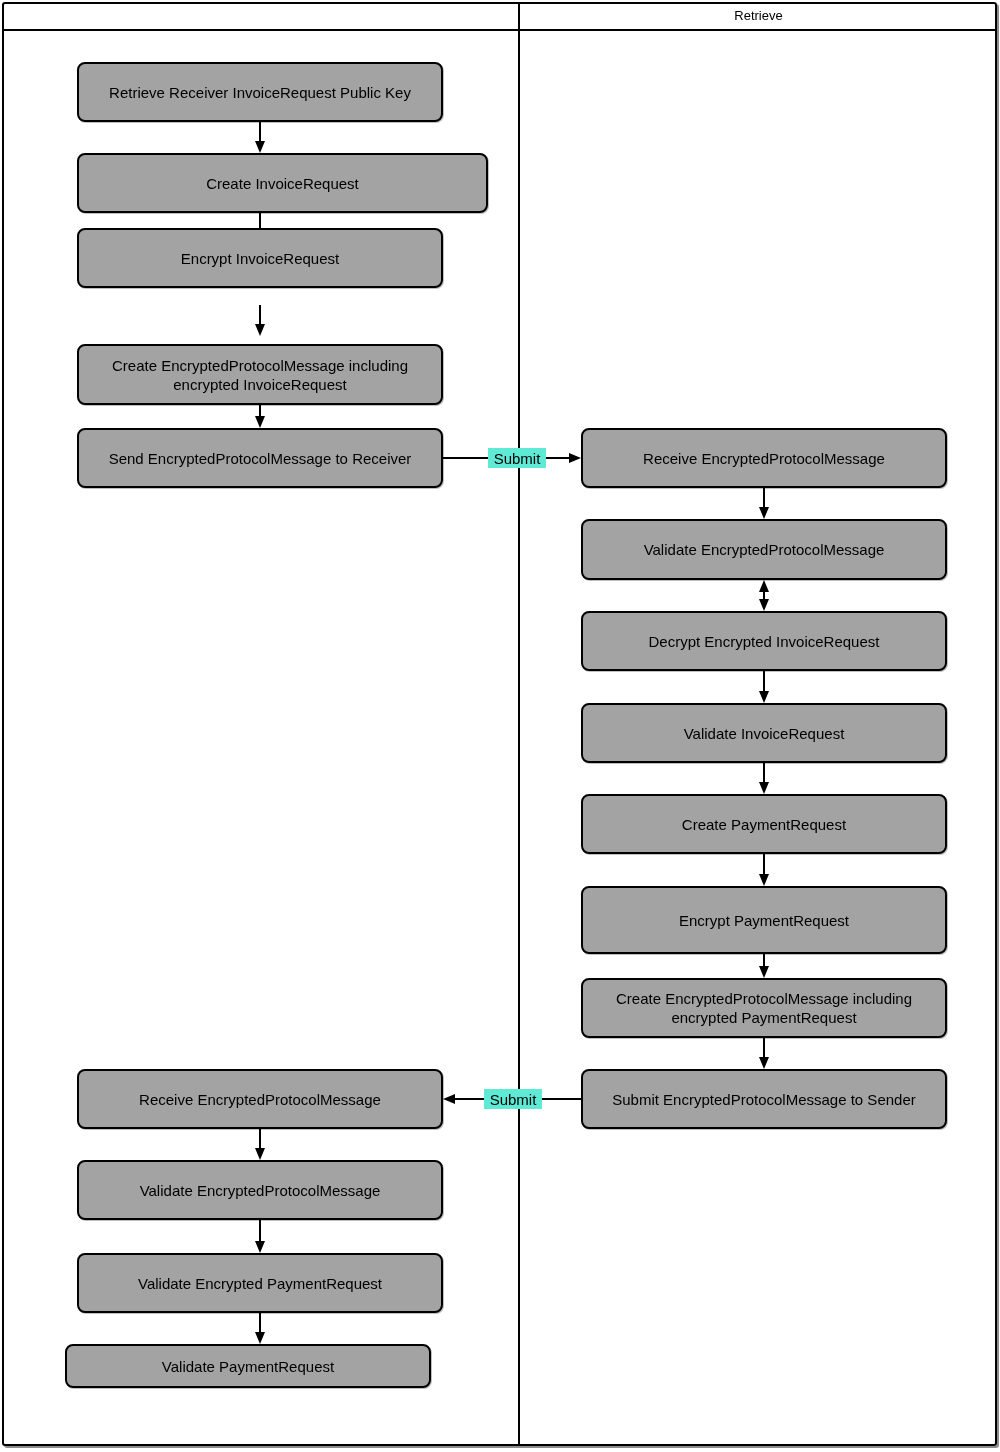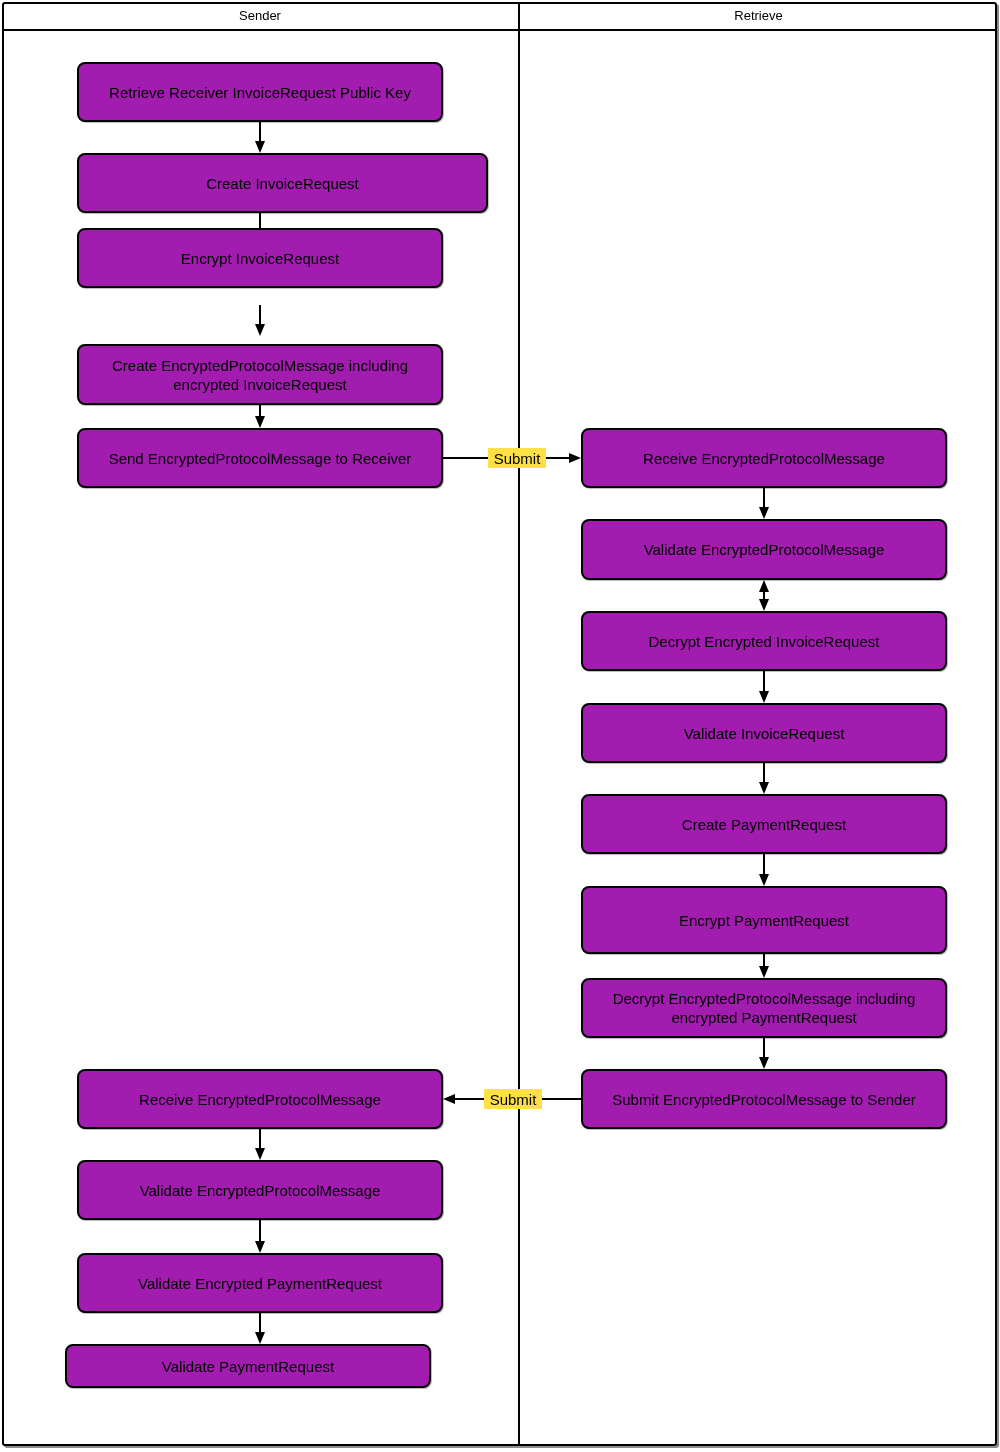--- a/index.html
+++ b/index.html
@@ -54,55 +54,54 @@
   .lane-title.sender { left: 2px; width: 516px; }
   .lane-title.receiver { left: 520px; width: 477px; }
   .overlay {
     position: absolute;
     left: 0; top: 0;
     z-index: 2;
   }
   .flow-box {
     position: absolute;
     box-sizing: border-box;
-    background: #a21caf;
+    background: #a3a3a3;
     border: 2px solid #000000;
     border-radius: 8px;
     display: flex;
     align-items: center;
     justify-content: center;
     text-align: center;
     font-size: 15px;
     line-height: 19px;
     color: #000000;
     padding: 4px 28px;
     z-index: 3;
     box-shadow: 1px 1px 0 rgba(0,0,0,0.25);
   }
   .connector-label {
     position: absolute;
-    background: #fde047;
+    background: #5eead4;
     font-size: 15px;
     color: #000000;
     display: flex;
     align-items: center;
     justify-content: center;
     z-index: 4;
   }
 </style>
 </head>
 <body>
 
 <div id="canvas">
 
   <div class="frame"></div>
   <div class="lane-divider"></div>
   <div class="header-separator"></div>
 
-  <div class="lane-title sender">Sender</div>
   <div class="lane-title receiver">Retrieve</div>
 
   <svg class="overlay" width="1000" height="1452" viewBox="0 0 1000 1452">
     <g stroke="#000000" stroke-width="2" fill="#000000">
 
       <g>
         <line x1="260" y1="122" x2="260" y2="142"></line>
           <polygon points="255,141 265,141 260,153" stroke="none"></polygon>
       </g>
       <g>
@@ -211,21 +210,21 @@
   <div class="flow-box" style="left:581px; top:703px; width:366px; height:60px">
     <span>Validate InvoiceRequest</span>
   </div>
   <div class="flow-box" style="left:581px; top:794px; width:366px; height:60px">
     <span>Create PaymentRequest</span>
   </div>
   <div class="flow-box" style="left:581px; top:886px; width:366px; height:68px">
     <span>Encrypt PaymentRequest</span>
   </div>
   <div class="flow-box" style="left:581px; top:978px; width:366px; height:60px">
-    <span>Decrypt EncryptedProtocolMessage including encrypted PaymentRequest</span>
+    <span>Create EncryptedProtocolMessage including encrypted PaymentRequest</span>
   </div>
   <div class="flow-box" style="left:581px; top:1069px; width:366px; height:60px">
     <span>Submit EncryptedProtocolMessage to Sender</span>
   </div>
 
   <div class="connector-label" style="left:488px; top:448px; width:58px; height:20px">Submit</div>
   <div class="connector-label" style="left:484px; top:1089px; width:58px; height:20px">Submit</div>
 
 </div>
 

